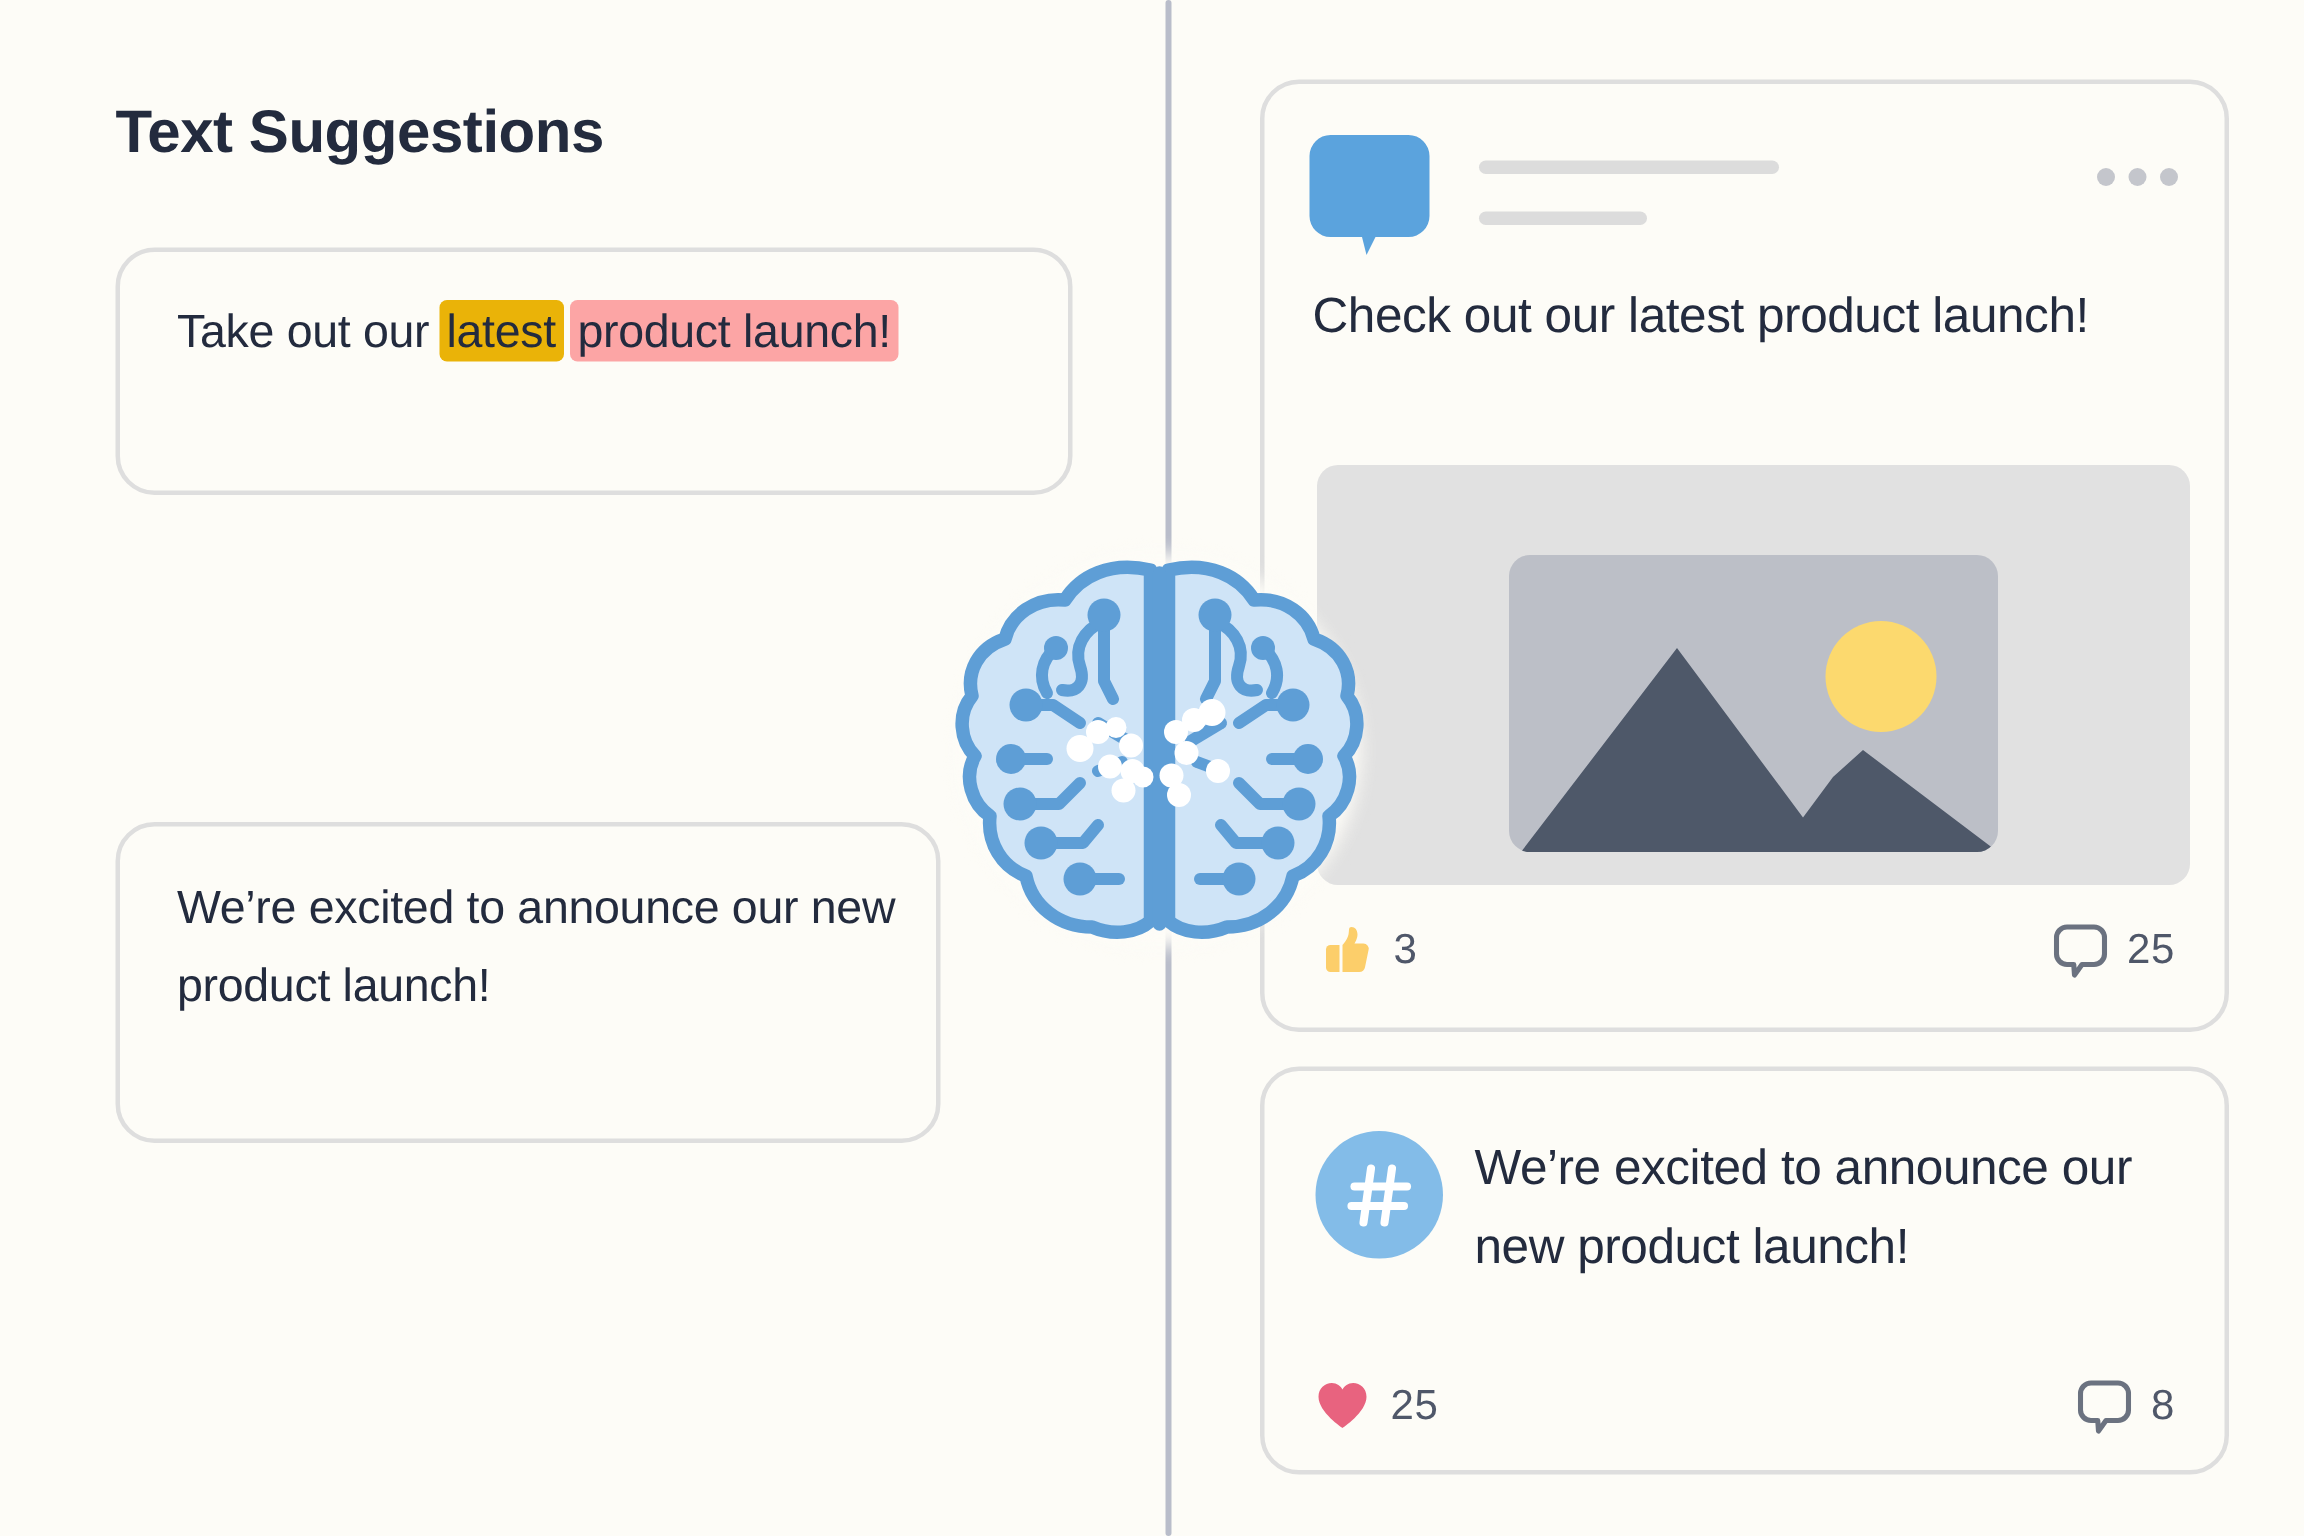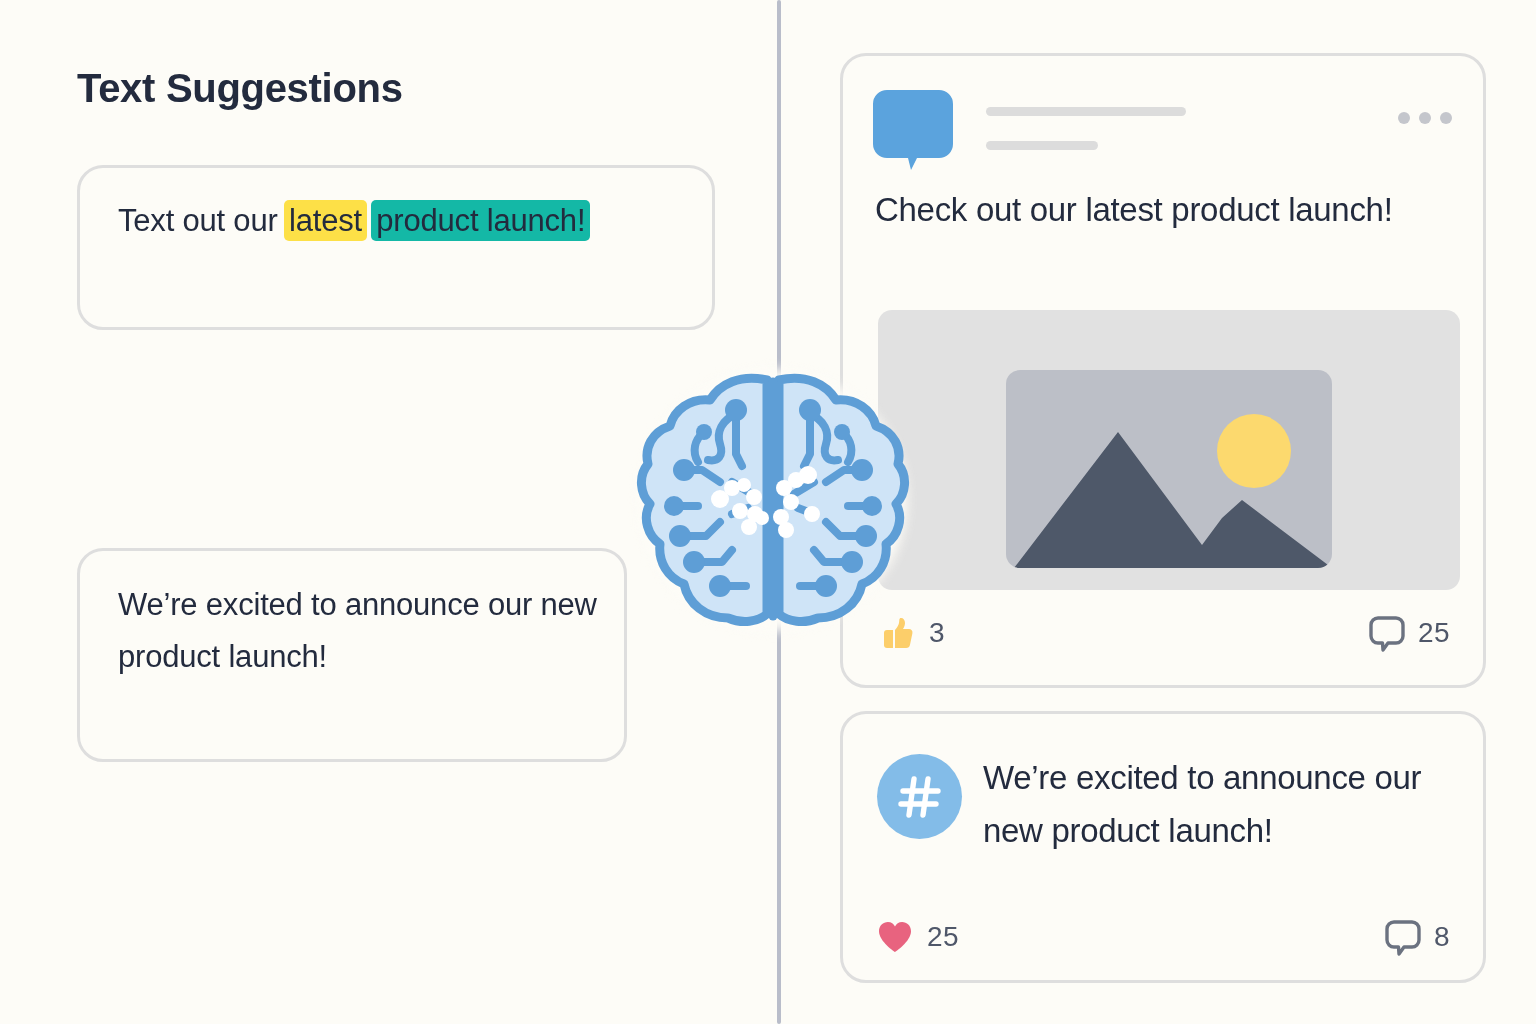--- a/index.html
+++ b/index.html
@@ -69,29 +69,29 @@
     font-size: 31px;
     line-height: 52px;
     color: #232b3e;
     letter-spacing: -0.2px;
   }
   #sug-card-1 .sug-text { top: 27px; }
   #sug-card-2 .sug-text { top: 27px; }
   #sug-card-3 .sug-text { top: 28px; }
 
   .hl-blue {
-    background: #fde047;
+    background: #eab308;
     border-radius: 5px;
     padding: 3px 5px;
     margin: 0 -2px;
     box-decoration-break: clone;
     -webkit-box-decoration-break: clone;
   }
   .hl-yellow {
-    background: #14b8a6;
+    background: #fca5a5;
     border-radius: 5px;
     padding: 3px 5px;
     margin: 0 -2px;
     box-decoration-break: clone;
     -webkit-box-decoration-break: clone;
   }
 
   
   .brain-wrap {
     position: absolute;
@@ -242,21 +242,21 @@
 <body>
 
 <div id="stage">
 
   <div class="left-panel">
 
     <div class="panel-title">Text Suggestions</div>
 
     <div class="suggestion-card" id="sug-card-1">
       <div class="sug-text">
-        <span>Text out our </span><span class="hl-blue">latest</span><span> </span><span class="hl-yellow">product launch!</span>
+        <span>Take out our </span><span class="hl-blue">latest</span><span> </span><span class="hl-yellow">product launch!</span>
       </div>
     </div>
 
 
     <div class="suggestion-card" id="sug-card-3">
       <div class="sug-text">We’re excited to announce our new product launch!</div>
     </div>
   </div>
 
   <div class="divider"></div>

